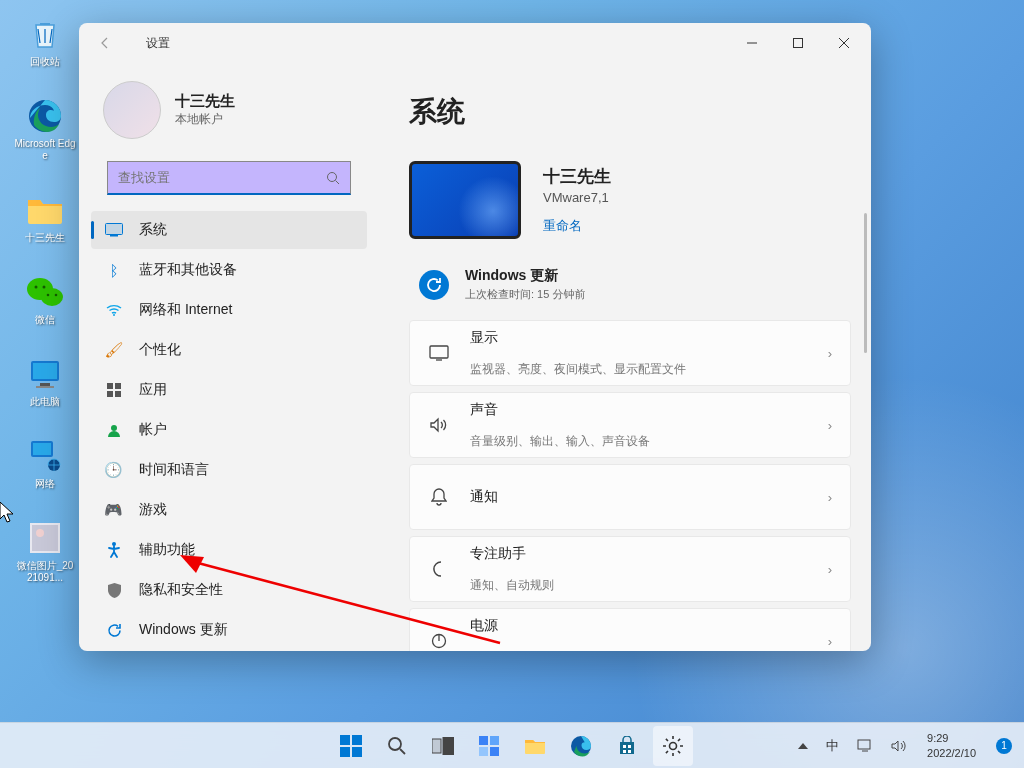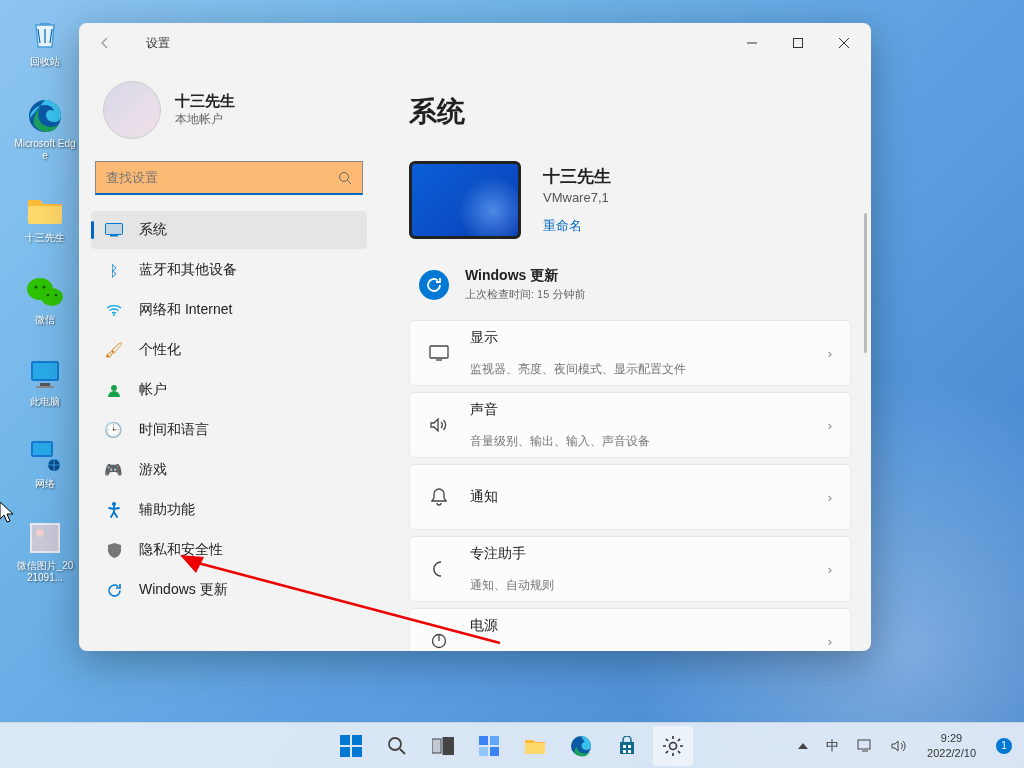--- a/index.html
+++ b/index.html
@@ -15,21 +15,21 @@
 .tb-back{width:32px;height:32px;display:flex;align-items:center;justify-content:center;color:#888;margin-left:6px}
 .tb-title{font-size:12px;color:#333;margin-left:25px}
 .tb-spacer{flex:1}
 .tb-btn{width:46px;height:32px;display:flex;align-items:center;justify-content:center;color:#333;font-size:11px}
 .win-body{flex:1;display:flex;overflow:hidden}
 .sidebar{width:300px;padding:0 12px;overflow-y:auto}
 .user-block{display:flex;align-items:center;gap:14px;padding:18px 12px 22px}
 .avatar{width:58px;height:58px;border-radius:50%;background:linear-gradient(135deg,#d8d8e8,#f0e0e8);border:1px solid #ccc}
 .user-name{font-size:15px;font-weight:600;color:#222}
 .user-sub{font-size:12px;color:#666}
-.search-box{margin:0 4px 16px;height:34px;border:1px solid #888;border-bottom:2px solid #0067c0;background:#fdba74;display:flex;align-items:center;padding:0 10px}
+.search-box{margin:0 16px 16px;height:34px;border:1px solid #888;border-bottom:2px solid #0067c0;background:#c4b5fd;display:flex;align-items:center;padding:0 10px}
 .search-box input{flex:1;border:none;outline:none;font-size:13px;background:transparent}
 .search-box .sicon{color:#666}
 .nav-list{display:flex;flex-direction:column;gap:2px;margin-top:0}
 .nav-item{height:38px;display:flex;align-items:center;gap:16px;padding:0 14px;border-radius:4px;font-size:14px;color:#222;cursor:pointer;position:relative}
 .nav-item.active{background:#e5e5e5}
 .nav-item.active::before{content:"";position:absolute;left:0;top:10px;bottom:10px;width:3px;background:#0067c0;border-radius:2px}
 .nav-icon{width:18px;height:18px;display:flex;align-items:center;justify-content:center;font-size:15px}
 .content{flex:1;padding:30px 20px 0 30px;overflow-y:auto;position:relative}
 .content-scrollbar{position:absolute;right:4px;top:150px;width:3px;height:140px;background:#bbb;border-radius:2px}
 .page-title{font-size:28px;font-weight:600;color:#222;margin-bottom:30px}
@@ -49,21 +49,21 @@
 .card-body{flex:1}
 .card-title{font-size:14px;color:#222}
 .card-sub{font-size:12px;color:#777;margin-top:14px}
 .card-chevron{color:#888;font-size:13px}
 .taskbar{position:absolute;bottom:0;left:0;right:0;height:46px;background:rgba(235,240,248,0.88);backdrop-filter:blur(20px);display:flex;align-items:center;border-top:1px solid rgba(0,0,0,0.08)}
 .tb-center{position:absolute;left:50%;transform:translateX(-50%);display:flex;gap:6px}
 .tb-icon{width:40px;height:40px;display:flex;align-items:center;justify-content:center;border-radius:4px;cursor:pointer}
 .tb-icon.active{background:rgba(255,255,255,0.5)}
 .tb-right{position:absolute;right:6px;display:flex;align-items:center;gap:6px}
 .tray-item{padding:0 6px;height:40px;display:flex;align-items:center;justify-content:center;color:#333;font-size:13px;cursor:pointer;border-radius:4px}
-.clock{display:flex;flex-direction:column;align-items:center;font-size:11px;line-height:1.3;color:#333;padding:0 8px}
+.clock{display:flex;flex-direction:column;align-items:flex-start;font-size:11px;line-height:1.3;color:#333;padding:0 8px}
 .notif-badge{width:16px;height:16px;border-radius:50%;background:#0078d4;color:#fff;font-size:10px;display:flex;align-items:center;justify-content:center}
 .annotation-arrow{position:absolute;pointer-events:none;z-index:100}
 .cursor{position:absolute;left:0;top:502px;pointer-events:none;z-index:101}
 svg{display:block}
 </style>
 </head>
 <body>
 
 <div class="desktop">
   <div class="bloom"></div>
@@ -207,20 +207,31 @@
                 <svg width="16" height="12" viewBox="0 0 16 12">
                   <path d="M1 4a12 12 0 0114 0M3.5 6.5a8 8 0 019 0M6 9a4 4 0 014 0" stroke="currentColor" stroke-width="1.5" fill="none"></path>
                   <circle cx="8" cy="11" r="1" fill="currentColor"></circle>
                 </svg>
               </span>
               <span>网络和 Internet</span>
             </div>
           <div class="nav-item">
               <span class="nav-icon" style="color:#d97706">🖌</span>
               <span>个性化</span>
+            </div>
+          <div class="nav-item">
+              <span class="nav-icon" style="color:#555">
+                <svg width="14" height="14" viewBox="0 0 14 14">
+                  <rect x="0" y="0" width="6" height="6" fill="currentColor"></rect>
+                  <rect x="8" y="0" width="6" height="6" fill="currentColor"></rect>
+                  <rect x="0" y="8" width="6" height="6" fill="currentColor"></rect>
+                  <rect x="8" y="8" width="6" height="6" fill="currentColor"></rect>
+                </svg>
+              </span>
+              <span>应用</span>
             </div>
           <div class="nav-item">
               <span class="nav-icon" style="color:#16a34a">
                 <svg width="14" height="14" viewBox="0 0 14 14">
                   <circle cx="7" cy="5" r="3" fill="currentColor"></circle>
                   <path d="M1 14a6 6 0 0112 0z" fill="currentColor"></path>
                 </svg>
               </span>
               <span>帐户</span>
             </div>

